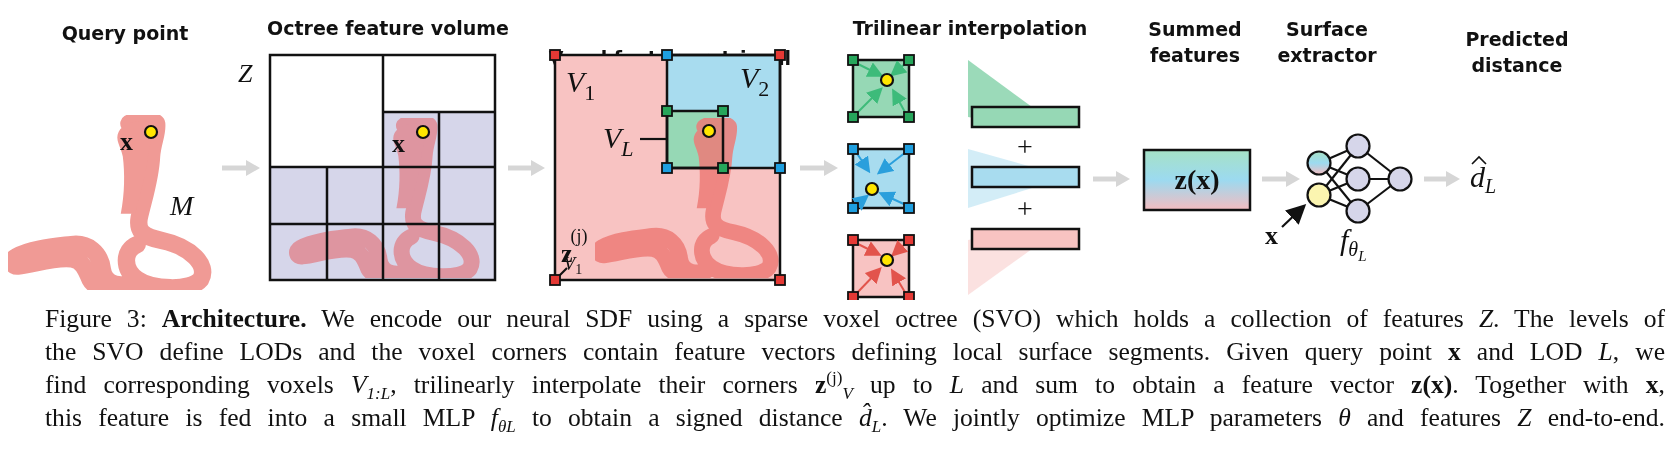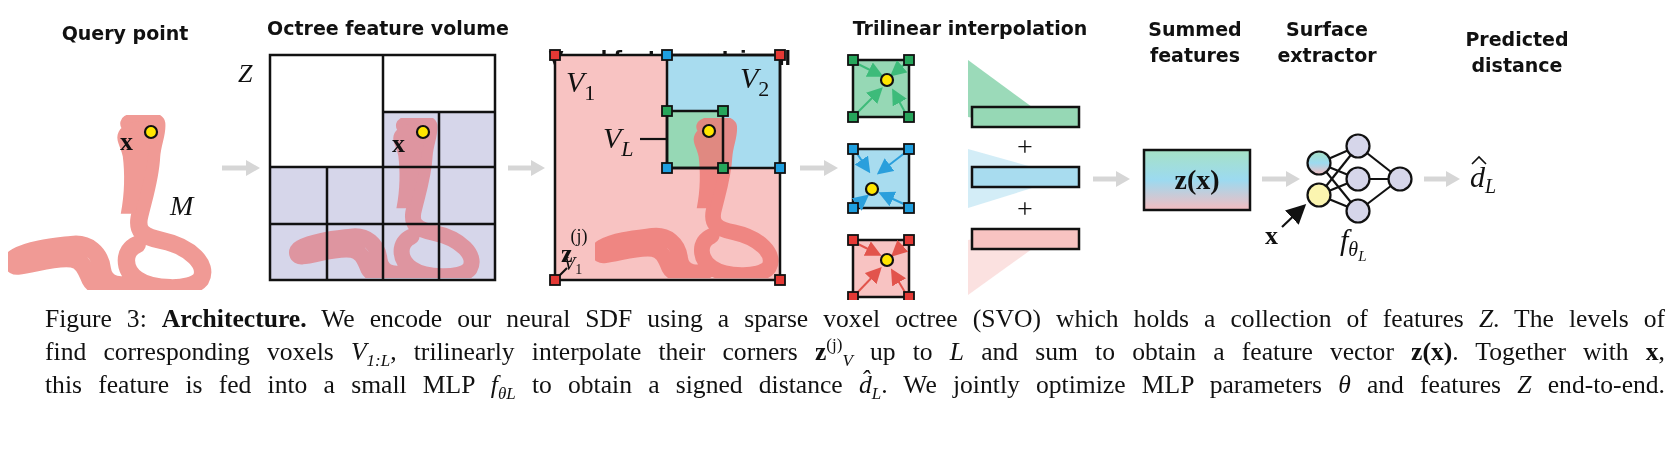--- a/index.html
+++ b/index.html
@@ -234,15 +234,16 @@
 
     <g>
       <path d="M1472,164 L1479,157 L1486,164" stroke="#111" stroke-width="1.6" fill="none"></path>
       <text x="1470" y="187" font-size="30" class="math-it"><tspan>d</tspan><tspan font-size="20" dy="6">L</tspan></text>
     </g>
   </svg>
 </div>
 
 <div id="caption">
     <span class="line"><span>Figure 3: </span><b>Architecture.</b> We encode our neural SDF using a sparse voxel octree (SVO) which holds a collection of features <span><i>Z</i></span>. The levels of</span>
+    <span class="line">the SVO define LODs and the voxel corners contain feature vectors defining local surface segments. Given query point <span><span class="mb">x</span></span> and LOD <span><i>L</i></span>, we</span>
     <span class="line">find corresponding voxels <span><i>V</i><sub><i>1:L</i></sub></span>, trilinearly interpolate their corners <span><span class="mb">z</span><sup>(j)</sup><sub><i>V</i></sub></span> up to <span><i>L</i></span> and sum to obtain a feature vector <span><span class="mb">z(x)</span></span>. Together with <span><span class="mb">x</span></span>,</span>
     <span class="line last">this feature is fed into a small MLP <span><i>f</i><sub><i>θL</i></sub></span> to obtain a signed distance <span><i>d̂</i><sub><i>L</i></sub></span>. We jointly optimize MLP parameters <span><i>θ</i></span> and features <span><i>Z</i></span> end-to-end.</span>
   </div>
 
 </body></html>

